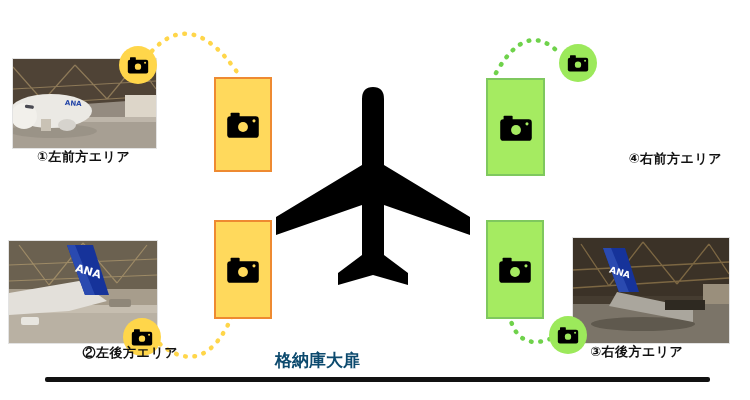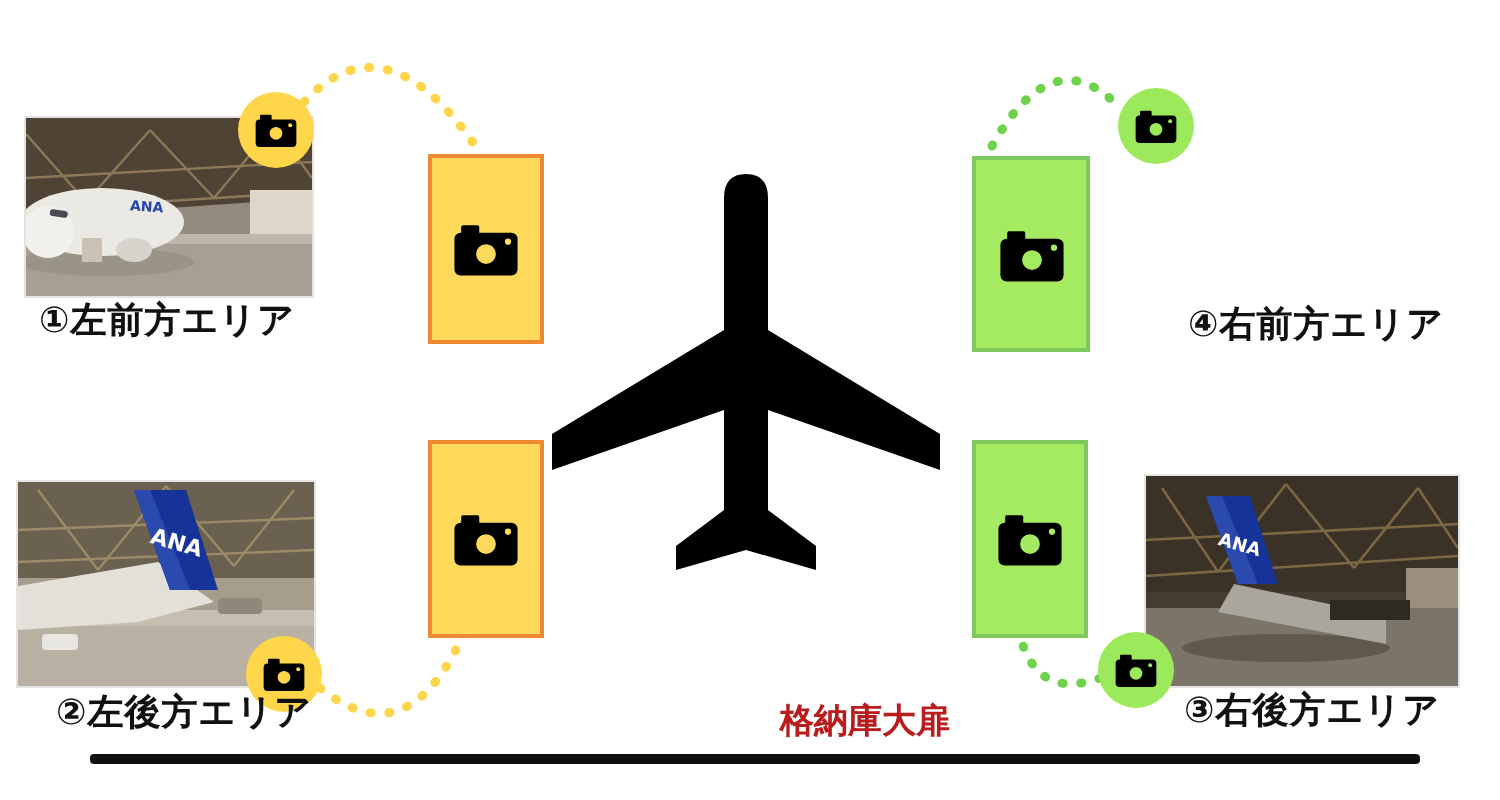--- a/index.html
+++ b/index.html
@@ -18,22 +18,22 @@
   
   .badge{position:absolute;width:38px;height:38px;border-radius:50%;display:flex;align-items:center;justify-content:center;}
   .badge.yellow{background:#FFD64A;--cam-bg:#FFD64A;}
   .badge.green{background:#9CE95B;--cam-bg:#9CE95B;}
   .badge svg{width:22px;height:20px;}
 
   .cam-body{fill:#000;}
   .cam-hole{fill:var(--cam-bg,#fff);}
 
   
-  .area-label{position:absolute;font-size:18px;font-weight:bold;color:#111;letter-spacing:0.5px;}
-  .door-label{position:absolute;left:275px;top:349px;width:200px;text-align:right;font-size:17px;font-weight:bold;color:#b91c1c;}
+  .area-label{position:absolute;font-size:13px;font-weight:bold;color:#111;letter-spacing:0.5px;}
+  .door-label{position:absolute;left:275px;top:349px;width:200px;text-align:left;font-size:17px;font-weight:bold;color:#0c4a6e;}
   .door-line{position:absolute;left:45px;top:377px;width:665px;height:5px;background:#111;border-radius:2px;}
 
   .overlay{position:absolute;left:0;top:0;pointer-events:none;}
   .plane{position:absolute;left:272px;top:86px;}
 </style>
 </head>
 <body>
 
 <div class="canvas">
 
@@ -96,21 +96,21 @@
   </div>
   <div class="badge yellow" style="left:123px;top:318px;">
     <svg viewBox="0 0 24 22">
       <rect class="cam-body" x="3.2" y="2.6" width="6.4" height="4.4" rx="0.6"></rect>
       <rect class="cam-body" x="0.8" y="5.2" width="22.4" height="15.2" rx="2.2"></rect>
       <circle class="cam-body" cx="12" cy="12.8" r="6.4"></circle>
       <circle class="cam-hole" cx="12" cy="12.8" r="3.5"></circle>
       <circle class="cam-hole" cx="19.8" cy="8.4" r="1.1"></circle>
     </svg>
   </div>
-  <div class="area-label" style="left:8px;top:344px;width:148px;text-align:center;padding-left:10px;">②左後方エリア</div>
+  <div class="area-label" style="left:20px;top:344px;width:148px;text-align:right;padding-left:10px;font-family:Liberation Serif, serif;">②左後方エリア</div>
 
   <div class="photo" style="left:572px;top:237px;width:156px;height:105px;">
     <svg viewBox="0 0 156 105" preserveAspectRatio="none">
       <rect width="156" height="105" fill="#453c30"></rect>
       <rect width="156" height="58" fill="#3b3227"></rect>
       <path d="M0,50 L156,40 M0,32 L156,24 M8,6 L36,48 M36,48 L70,4 M70,4 L104,46 M104,46 L136,6 M136,6 L156,36" stroke="#7c6743" stroke-width="1.3" fill="none"></path>
       <rect x="130" y="46" width="26" height="22" fill="#9a8f7c"></rect>
       <rect y="66" width="156" height="39" fill="#7b7468"></rect>
       <ellipse cx="70" cy="86" rx="52" ry="7" fill="#5f594e"></ellipse>
       <polygon points="30,10 52,10 66,54 46,54" fill="#16339a"></polygon>
@@ -122,21 +122,21 @@
   </div>
   <div class="badge green" style="left:549px;top:316px;">
     <svg viewBox="0 0 24 22">
       <rect class="cam-body" x="3.2" y="2.6" width="6.4" height="4.4" rx="0.6"></rect>
       <rect class="cam-body" x="0.8" y="5.2" width="22.4" height="15.2" rx="2.2"></rect>
       <circle class="cam-body" cx="12" cy="12.8" r="6.4"></circle>
       <circle class="cam-hole" cx="12" cy="12.8" r="3.5"></circle>
       <circle class="cam-hole" cx="19.8" cy="8.4" r="1.1"></circle>
     </svg>
   </div>
-  <div class="area-label" style="left:590px;top:343px;width:130px;text-align:right;">③右後方エリア</div>
+  <div class="area-label" style="left:590px;top:343px;width:130px;text-align:left;">③右後方エリア</div>
 
   <div class="badge green" style="left:559px;top:44px;">
     <svg viewBox="0 0 24 22">
       <rect class="cam-body" x="3.2" y="2.6" width="6.4" height="4.4" rx="0.6"></rect>
       <rect class="cam-body" x="0.8" y="5.2" width="22.4" height="15.2" rx="2.2"></rect>
       <circle class="cam-body" cx="12" cy="12.8" r="6.4"></circle>
       <circle class="cam-hole" cx="12" cy="12.8" r="3.5"></circle>
       <circle class="cam-hole" cx="19.8" cy="8.4" r="1.1"></circle>
     </svg>
   </div>

